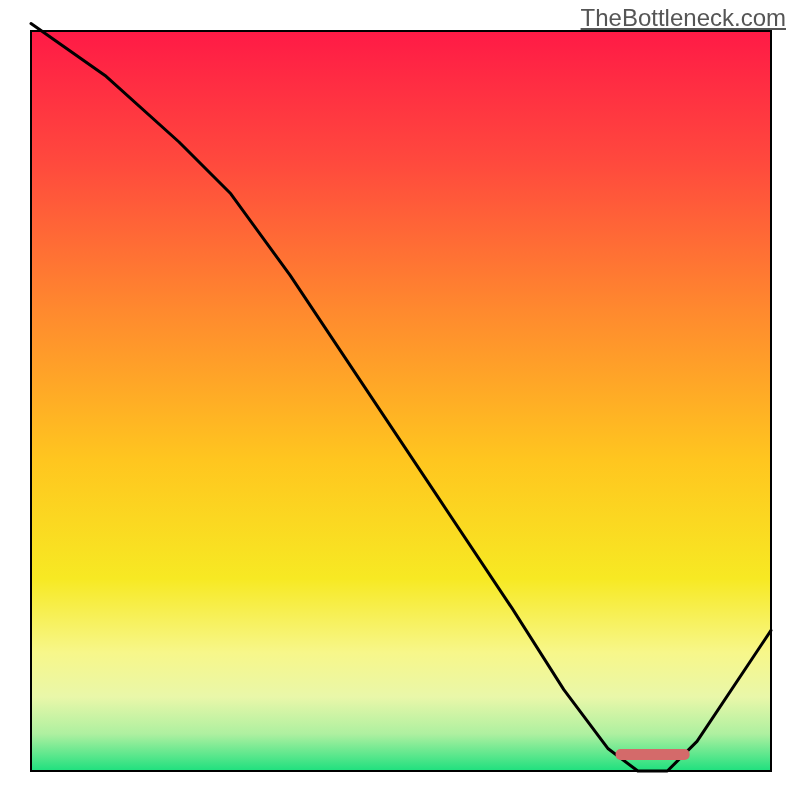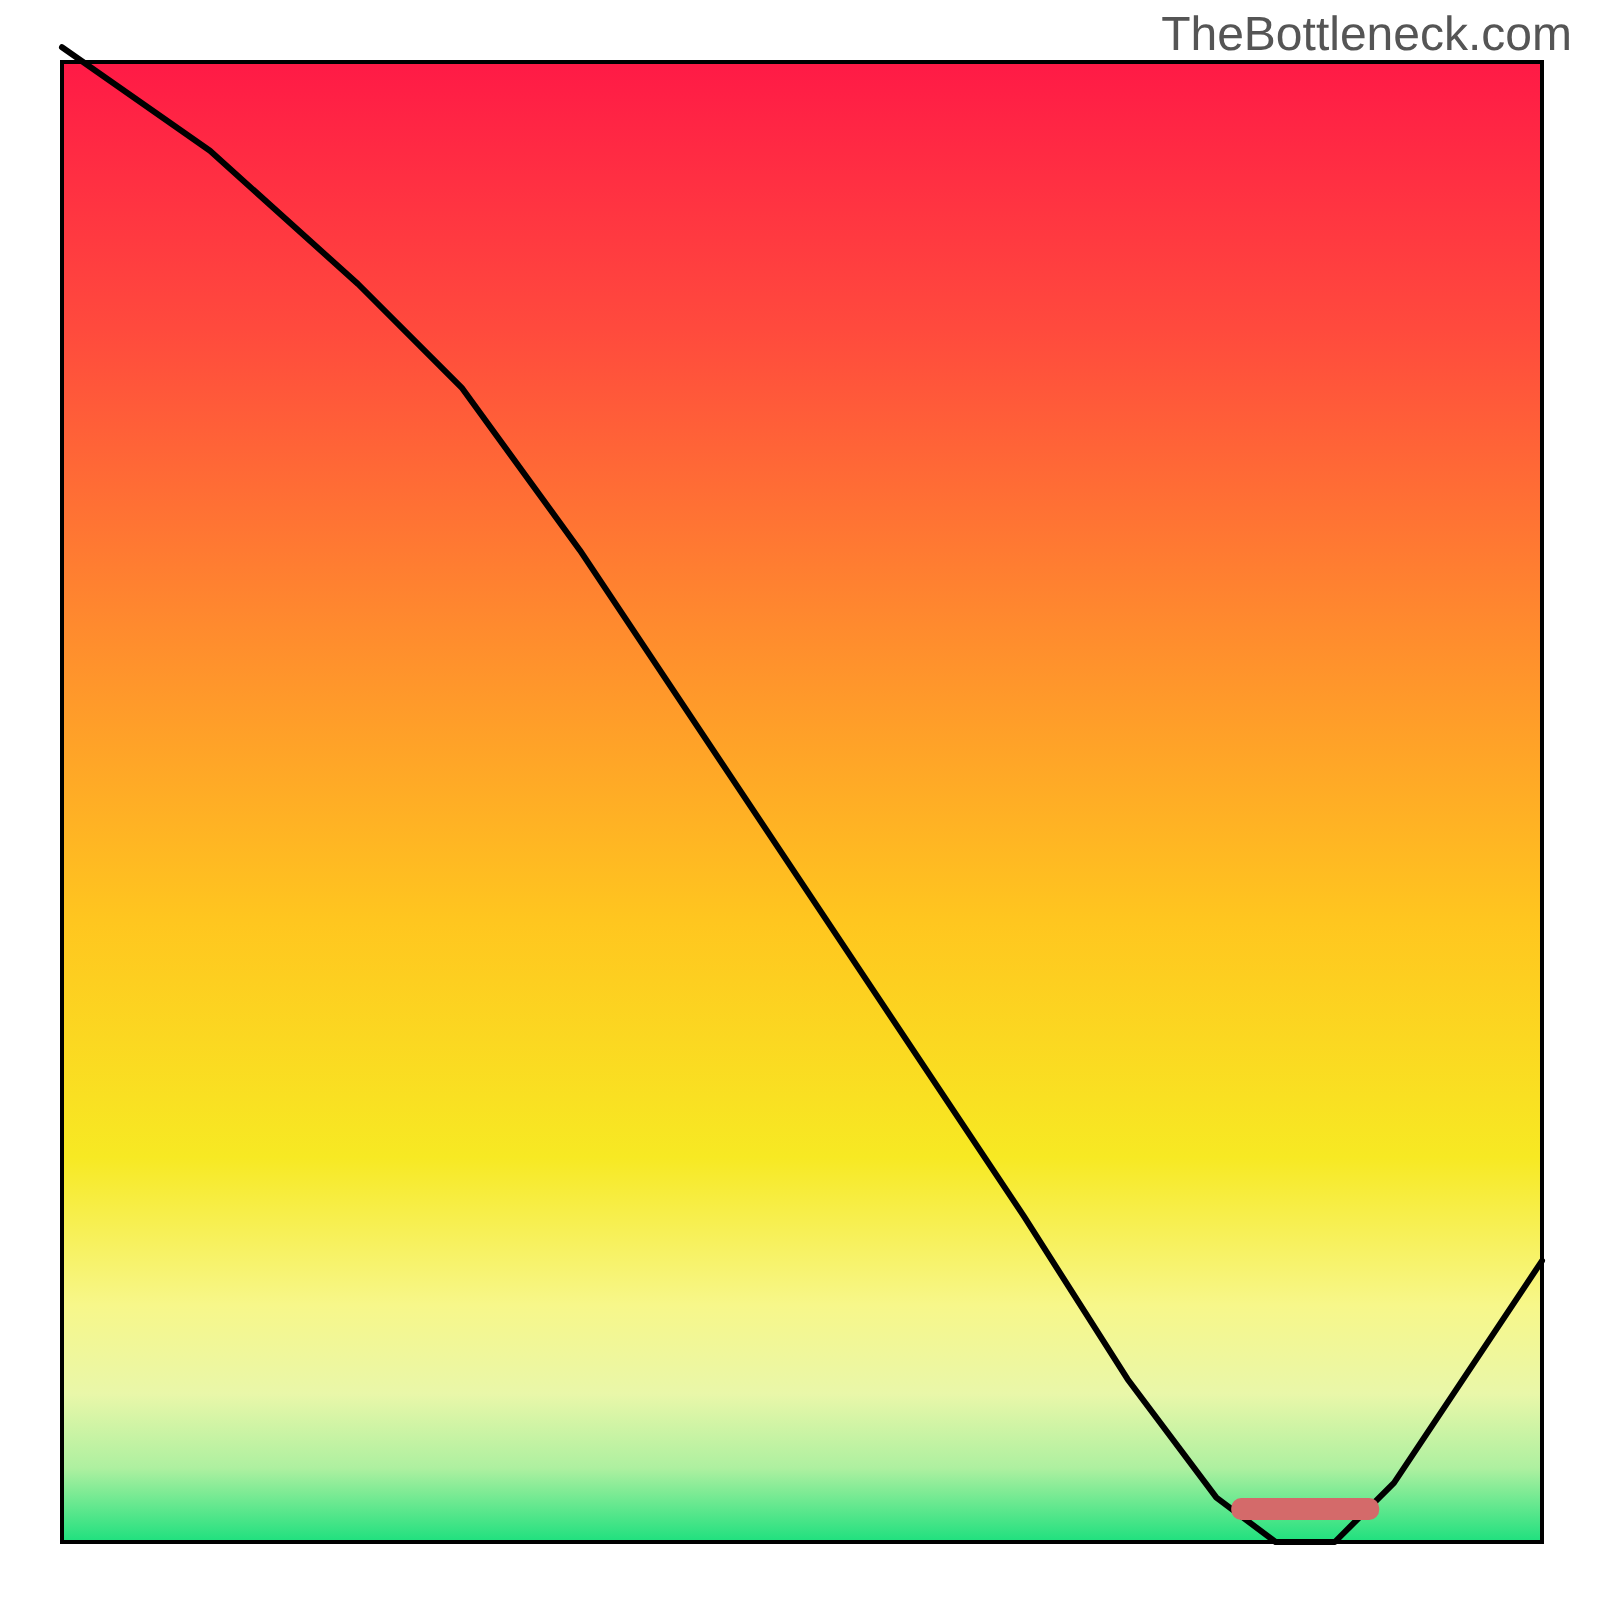--- a/index.html
+++ b/index.html
@@ -17,20 +17,21 @@
     height: 800px;
     box-sizing: border-box;
   }
   .watermark {
     position: absolute;
     top: 4px;
     right: 14px;
     color: #555555;
     font-size: 24px;
     font-weight: 500;
+    text-decoration: underline;
   }
   svg {
     display: block;
   }
 </style>
 </head>
 <body>
 
 <div class="frame">
   <div class="watermark">TheBottleneck.com</div>

